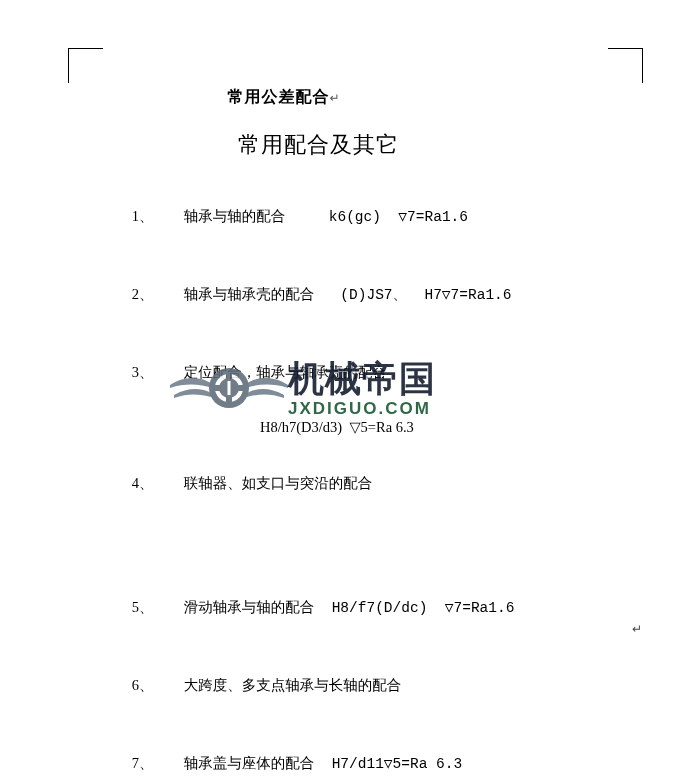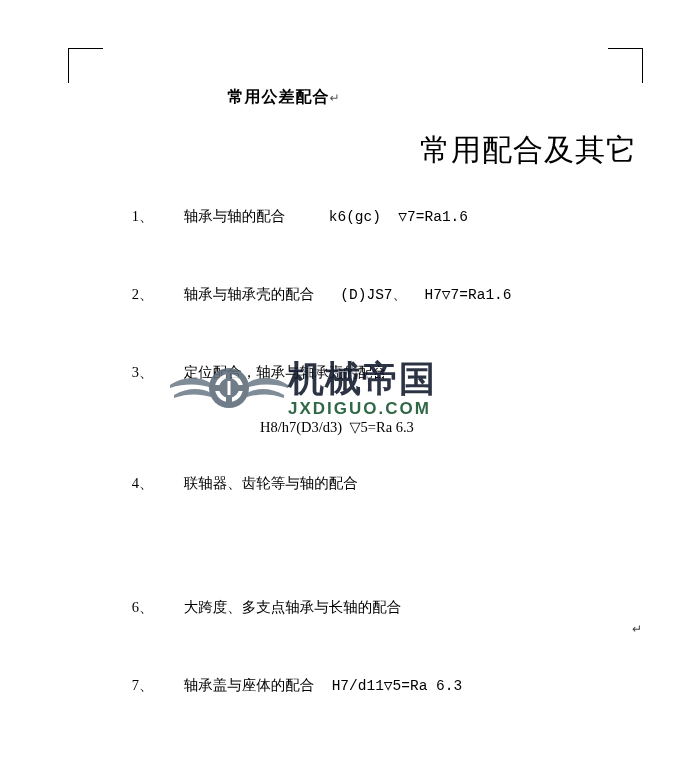--- a/index.html
+++ b/index.html
@@ -59,22 +59,22 @@
     font-weight: normal;
     font-size: 12px;
     color: #555;
   }
 
   .doc-subtitle {
     position: absolute;
     left: 0;
     top: 130px;
     width: 637px;
-    text-align: right;
-    font-size: 30px;
+    text-align: center;
+    font-size: 22px;
     font-family: "Liberation Serif", serif;
     letter-spacing: 1px;
   }
 
   .content {
     position: absolute;
     left: 110px;
     top: 185px;
     width: 540px;
   }
@@ -180,25 +180,28 @@
       <span class="num">2、</span><span class="txt">轴承与轴承壳的配合   (D)JS7、  H7▽7=Ra1.6</span>
     </div>
 
     <div class="item">
       <span class="num">3、</span><span class="txt">定位配合，轴承与轴承壳的配合</span>
     </div>
 
     <div class="subline">H8/h7(D3/d3)  ▽5=Ra 6.3</div>
 
     <div class="item">
-      <span class="num">4、</span><span class="txt">联轴器、齿轮等与轴的配合</span>
+      <span class="num">4、</span><span class="txt">联轴器、如支口与突沿的配合</span>
     </div>
 
     <div style="height:46px"></div>
 
+    <div class="item">
+      <span class="num">5、</span><span class="txt">滑动轴承与轴的配合  H8/f7(D/dc)  ▽7=Ra1.6</span>
+    </div>
 
     <div class="item">
       <span class="num">6、</span><span class="txt">大跨度、多支点轴承与长轴的配合</span>
     </div>
 
 
     <div class="item">
       <span class="num">7、</span><span class="txt">轴承盖与座体的配合  H7/d11▽5=Ra 6.3</span>
     </div>
 

